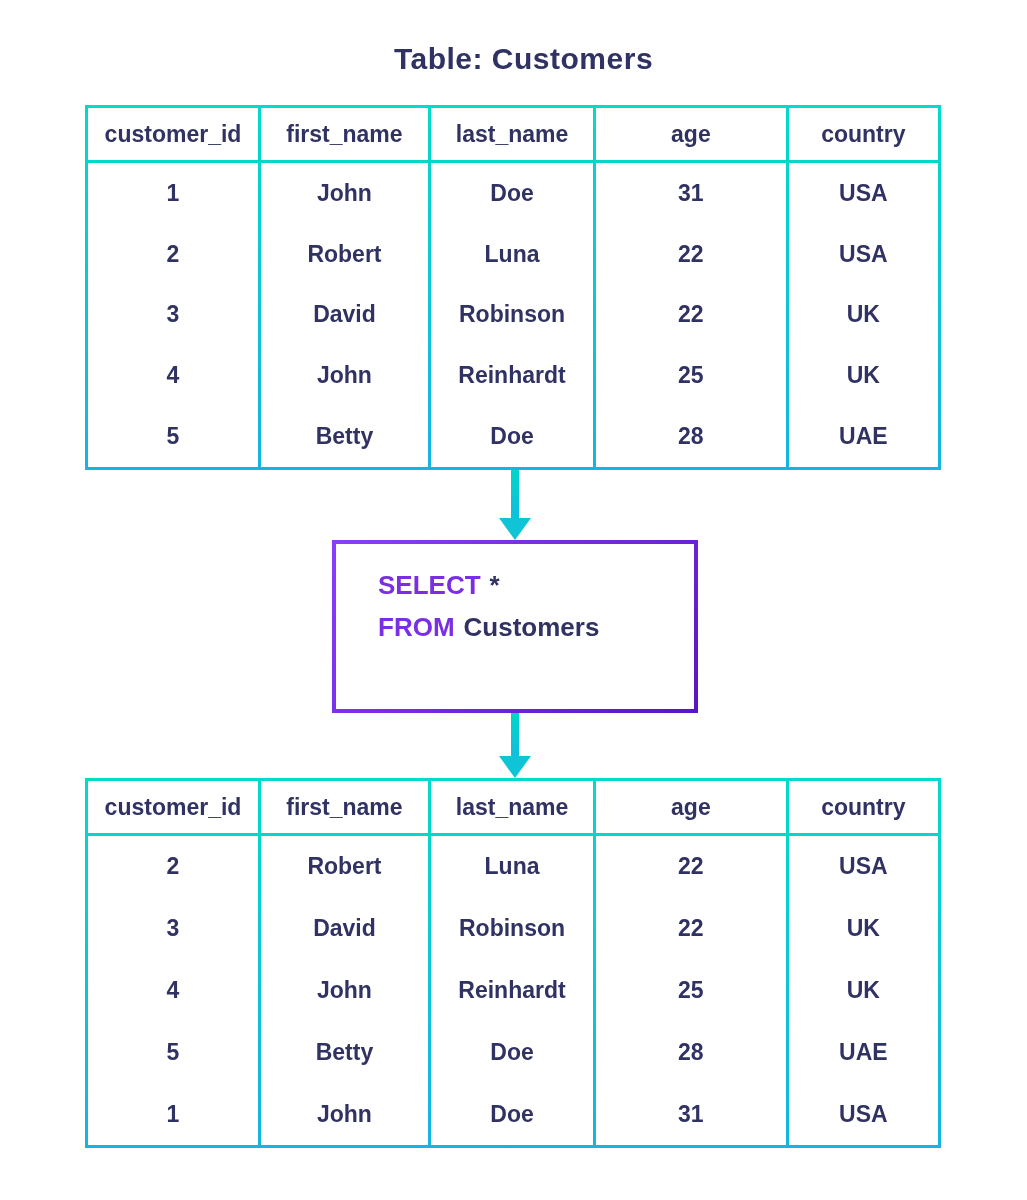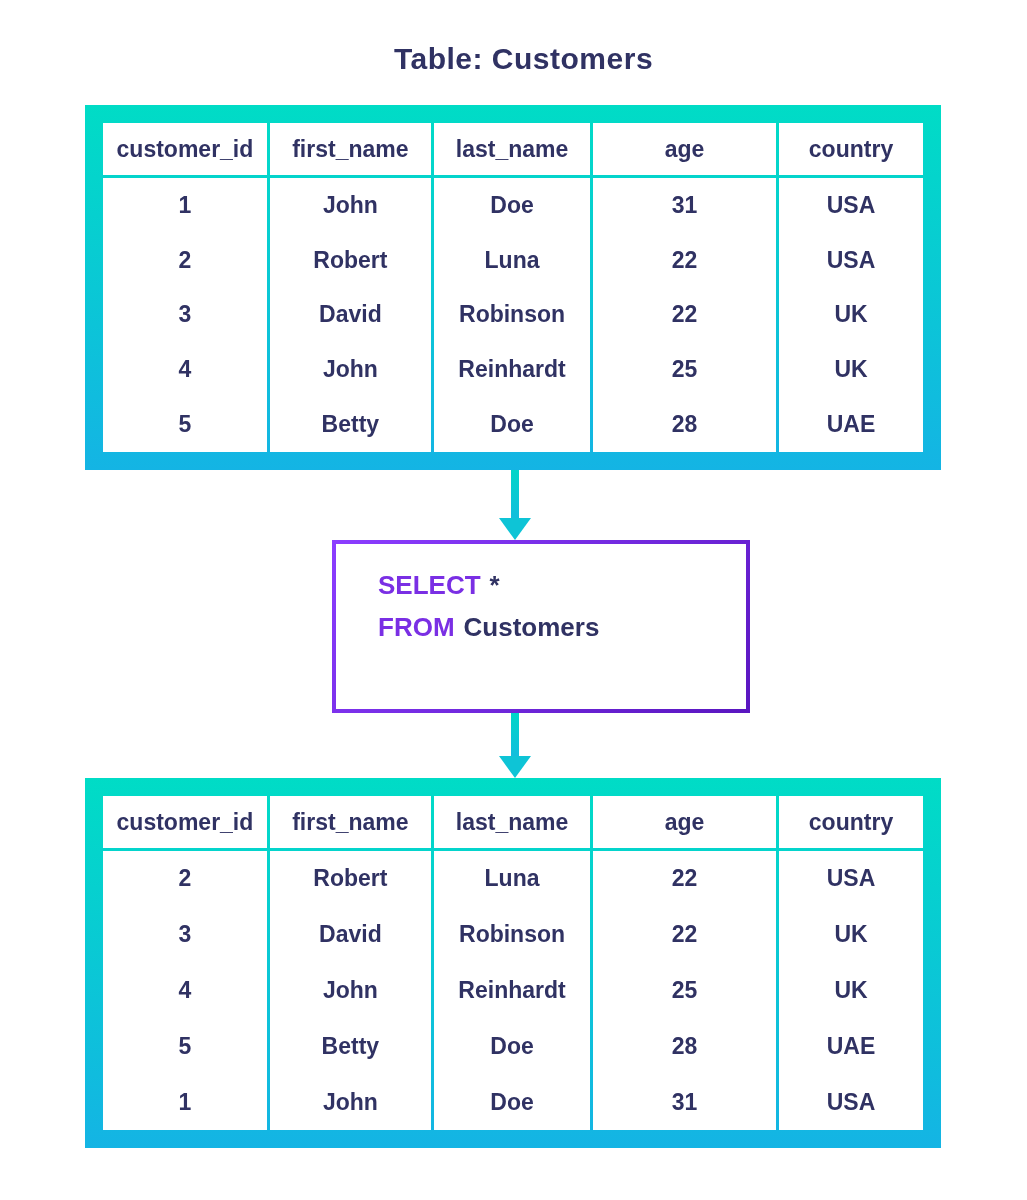--- a/index.html
+++ b/index.html
@@ -7,21 +7,21 @@
     width:1027px; height:1200px; background:#ffffff;
     font-family:"Liberation Sans", sans-serif; position:relative; overflow:hidden;
   }
   .title {
     position:absolute; top:42px; left:0; width:100%; text-align:center;
     font-size:30px; font-weight:700; color:#303263; letter-spacing:0.5px;margin-left:10px;
   }
   .tbl {
     position:absolute; left:85px; width:856px; box-sizing:border-box;
     background:linear-gradient(180deg,#00dcc6,#14b4e4);
-    padding:18px; display:grid;
+    padding:3px; display:grid;
     grid-template-columns:173fr 170fr 165fr 193fr 152fr;
     grid-template-rows:52px 1fr; gap:3px;
   }
   #source-table { top:105px; height:365px; }
   #result-table { top:778px; height:370px; }
   .th {
     background:#ffffff; display:flex; align-items:center; justify-content:center;
     font-size:23px; font-weight:700; color:#303263;
   }
   .col { background:#ffffff; display:flex; flex-direction:column; }
@@ -34,21 +34,21 @@
   #arrow-bottom { top:713px; }
   .shaft { width:8px; background:linear-gradient(180deg,#00d6c8,#12bedd); }
   #arrow-top .shaft { height:48px; }
   #arrow-bottom .shaft { height:43px; }
   .head {
     width:0; height:0;
     border-left:16px solid transparent; border-right:16px solid transparent;
     border-top:22px solid #0ec4d6;
   }
   .sqlbox {
-    position:absolute; left:332px; top:540px; width:418px; height:173px;
+    position:absolute; left:332px; top:540px; width:366px; height:173px;
     box-sizing:border-box; border:4px solid;
     border-image:linear-gradient(135deg,#8b3dff,#5a16c0) 1;
     padding:20px 0 18px 42px; background:#ffffff;
   }
   .sqlline {
     font-size:26px; font-weight:700; line-height:42px;
     color:#303263; white-space:nowrap;
   }
   .sqlline span { margin-right:9px; }
   .kw { color:#7a2fe4; }

